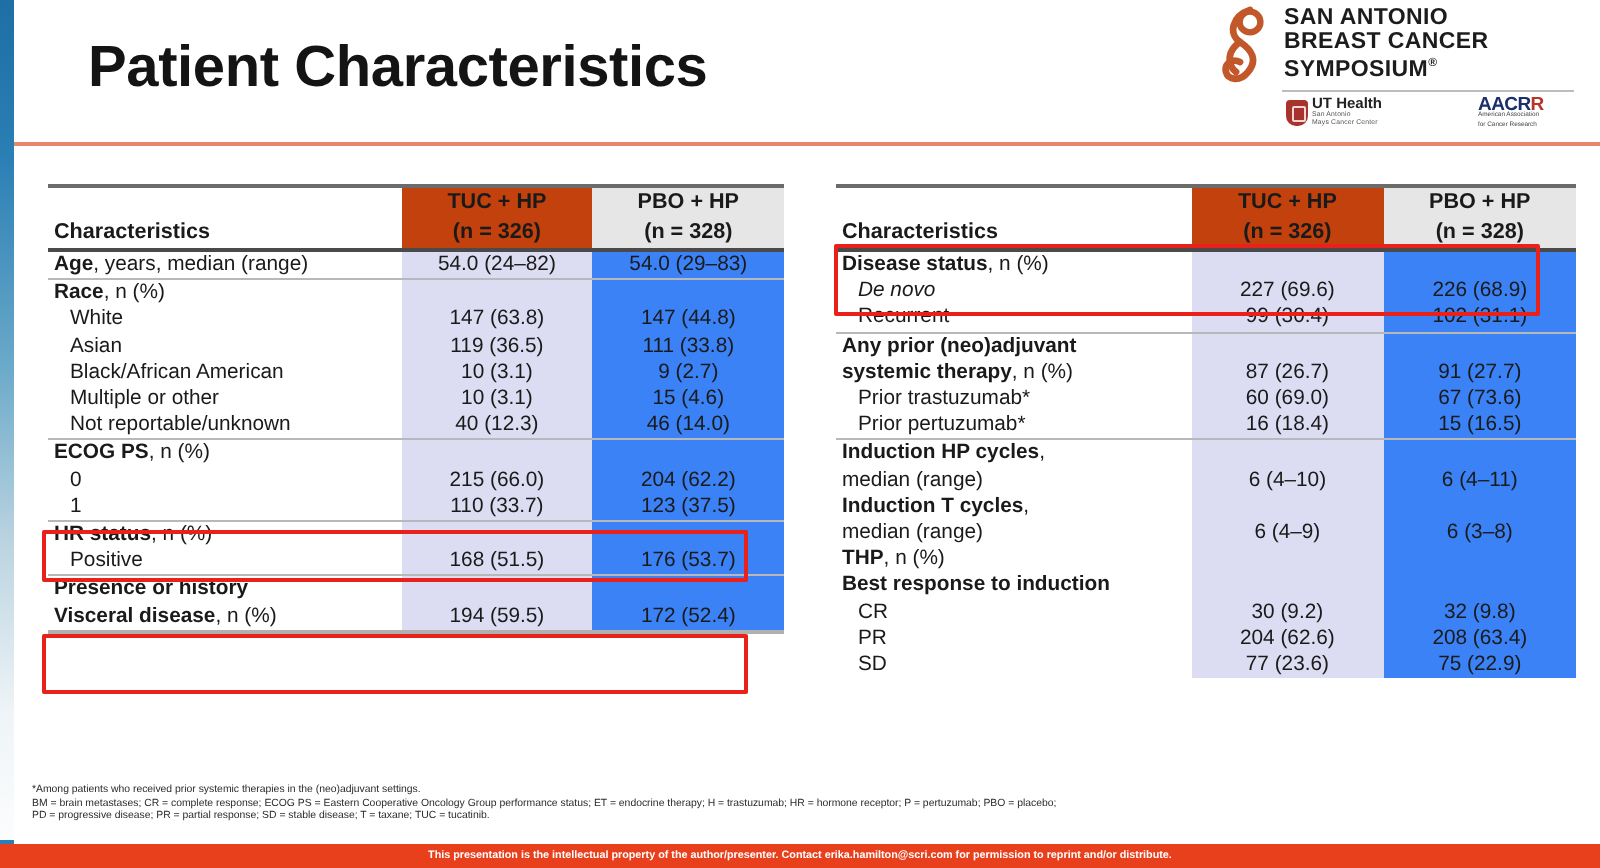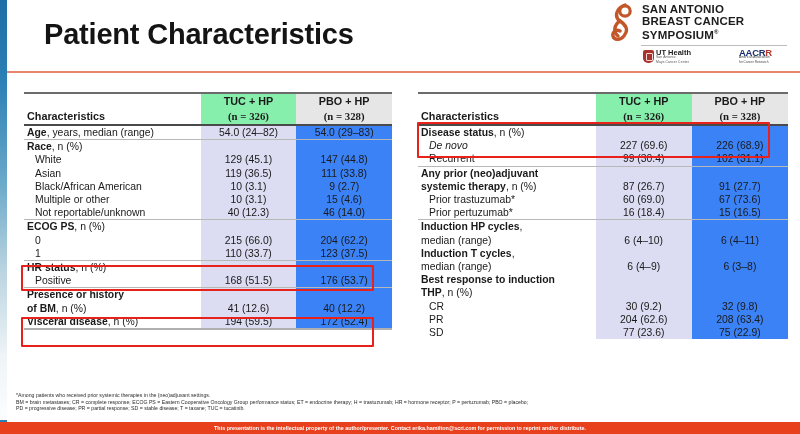--- a/index.html
+++ b/index.html
@@ -89,27 +89,27 @@
   .c-val   { text-align: center; }
   col.k-lab { width: 48%; }
   col.k-a   { width: 26%; }
   col.k-b   { width: 26%; }
 
   
   thead .hdr-top th { height: 15px; line-height: 15px; font-weight: bold; font-size: 10.8px; }
   thead .hdr-bot th { height: 15px; line-height: 15px; font-weight: bold; font-size: 10.8px; }
   thead .hdr-top th.c-label { border-top: 2.5px solid #6b6b6b; }
   thead .hdr-bot th.c-label { border-bottom: 2px solid #4a4a4a; }
-  thead .hdr-bot th.c-val   { border-bottom: 2px solid #4a4a4a; font-family: Liberation Serif, serif; }
+  thead .hdr-bot th.c-val   { border-bottom: 2px solid #4a4a4a; }
   thead .hdr-top th.c-val   { border-top: 2.5px solid #6b6b6b; }
 
   
   .col-a { background: #dcdcf2; }
   .col-b { background: #3b82f6; }
-  thead .col-a { background: #86efac; }
+  thead .col-a { background: #c2410c; }
   thead .col-b { background: #e6e6e6; }
 
   
   tr.sep-above td, tr.sep-above th { border-top: 1px solid #b8b8b8; }
   tr.last-row td { border-bottom: 2px solid #b0b0b0; }
 
   .lbl-b { font-weight: bold; }
   .ind1 { padding-left: 11px !important; }
   .ind2 { padding-left: 21px !important; }
   .ital { font-style: italic; }
@@ -206,21 +206,21 @@
           <td class="c-val col-a">54.0 (24–82)</td>
           <td class="c-val col-b">54.0 (29–83)</td>
         </tr>
         <tr class="sep-above">
           <td class="c-label"><span class="lbl-b">Race</span><span>, n (%)</span></td>
           <td class="c-val col-a"></td>
           <td class="c-val col-b"></td>
         </tr>
         <tr>
           <td class="c-label ind1"><span>White</span></td>
-          <td class="c-val col-a">129 (45.1)</td>
+          <td class="c-val col-a">147 (63.8)</td>
           <td class="c-val col-b">147 (44.8)</td>
         </tr>
         <tr>
           <td class="c-label ind1"><span>Asian</span></td>
           <td class="c-val col-a">119 (36.5)</td>
           <td class="c-val col-b">111 (33.8)</td>
         </tr>
         <tr>
           <td class="c-label ind1"><span>Black/African American</span></td>
           <td class="c-val col-a">10 (3.1)</td>
@@ -258,25 +258,20 @@
         </tr>
         <tr>
           <td class="c-label ind1"><span>Positive</span></td>
           <td class="c-val col-a">168 (51.5)</td>
           <td class="c-val col-b">176 (53.7)</td>
         </tr>
         <tr class="sep-above">
           <td class="c-label"><span class="lbl-b">Presence or history</span></td>
           <td class="c-val col-a"></td>
           <td class="c-val col-b"></td>
-        </tr>
-        <tr>
-          <td class="c-label"><span class="lbl-b">of BM</span><span>, n (%)</span></td>
-          <td class="c-val col-a">41 (12.6)</td>
-          <td class="c-val col-b">40 (12.2)</td>
         </tr>
         <tr class="last-row">
           <td class="c-label"><span class="lbl-b">Visceral disease</span><span>, n (%)</span></td>
           <td class="c-val col-a">194 (59.5)</td>
           <td class="c-val col-b">172 (52.4)</td>
         </tr>
       </tbody>
   </table>
 </div>
 
@@ -349,26 +344,26 @@
           <td class="c-label"><span class="lbl-b">Induction T cycles</span><span>,</span></td>
           <td class="c-val col-a"></td>
           <td class="c-val col-b"></td>
         </tr>
         <tr>
           <td class="c-label"><span>median (range)</span></td>
           <td class="c-val col-a">6 (4–9)</td>
           <td class="c-val col-b">6 (3–8)</td>
         </tr>
         <tr>
+          <td class="c-label"><span class="lbl-b">THP</span><span>, n (%)</span></td>
+          <td class="c-val col-a"></td>
+          <td class="c-val col-b"></td>
+        </tr>
+        <tr>
           <td class="c-label"><span class="lbl-b">Best response to induction</span></td>
-          <td class="c-val col-a"></td>
-          <td class="c-val col-b"></td>
-        </tr>
-        <tr>
-          <td class="c-label"><span class="lbl-b">THP</span><span>, n (%)</span></td>
           <td class="c-val col-a"></td>
           <td class="c-val col-b"></td>
         </tr>
         <tr>
           <td class="c-label ind1"><span>CR</span></td>
           <td class="c-val col-a">30 (9.2)</td>
           <td class="c-val col-b">32 (9.8)</td>
         </tr>
         <tr>
           <td class="c-label ind1"><span>PR</span></td>

